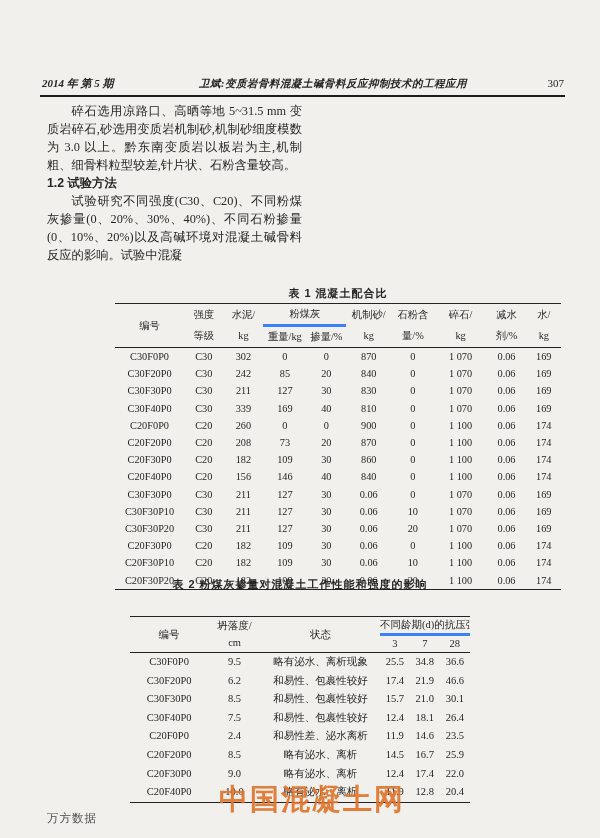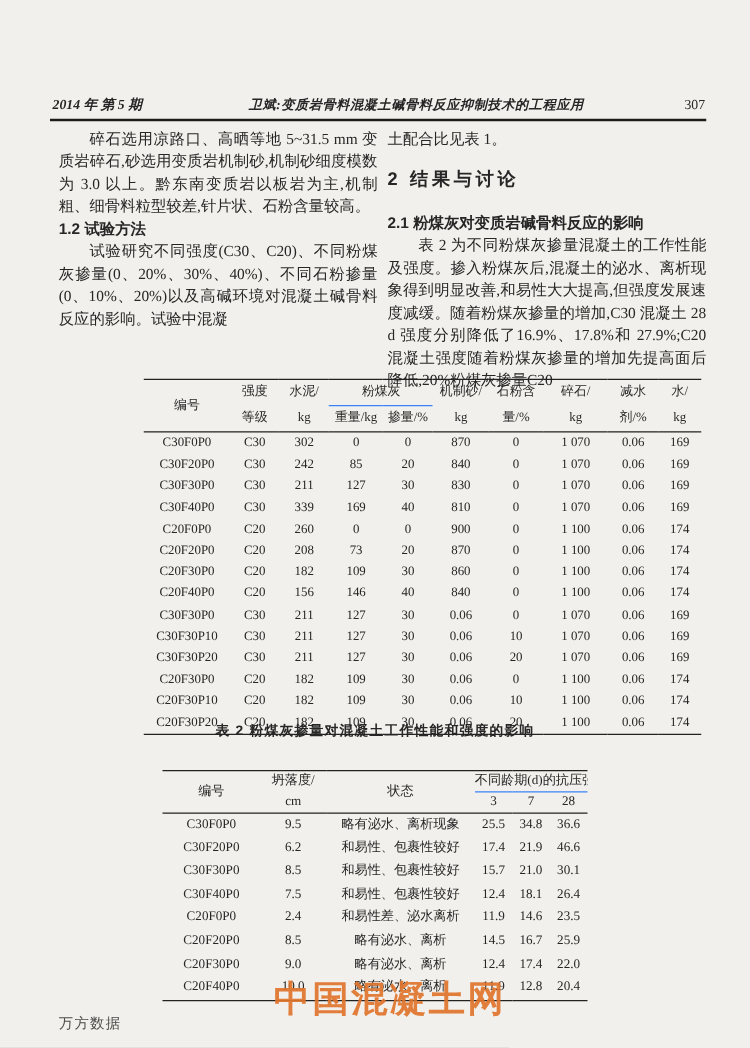--- a/index.html
+++ b/index.html
@@ -30,21 +30,21 @@
   table{border-collapse:collapse;table-layout:fixed;position:absolute;}
   #t1{left:115px;top:303px;width:446px;border-top:1.6px solid #222;border-bottom:1.6px solid #222;}
   #t2{left:130px;top:616px;width:340px;border-top:1.6px solid #222;border-bottom:1.6px solid #222;}
   th,td{font-weight:normal;text-align:center;padding:0;white-space:nowrap;overflow:hidden;}
   #t1 th{font-size:10.3px;height:20px;line-height:20px;}
   #t1 td{font-size:10.3px;height:17.2px;line-height:17.2px;}
   #t1 thead{border-bottom:1.3px solid #222;}
   #t2 th{font-size:10.5px;height:16px;line-height:16px;}
   #t2 td{font-size:10.5px;height:18.6px;line-height:18.6px;}
   #t2 thead{border-bottom:1.3px solid #222;}
-  th.group{border-bottom:1px solid #3b82f6;}
+  th.group{border-bottom:3px solid #3b82f6;}
   .watermark{
     position:absolute;left:219px;top:780px;z-index:5;
     font-family:"Liberation Sans", sans-serif;font-weight:bold;
     font-size:29px;letter-spacing:2px;opacity:.92;white-space:nowrap;
   }
   .footer{
     position:absolute;left:47px;top:811px;font-size:11.5px;color:#4c4c4c;
     font-family:"Liberation Serif", serif;letter-spacing:1px;
   }
 </style>
@@ -59,27 +59,22 @@
     <span class="pageno">307</span>
   </div>
   <div class="hdr-rule"></div>
 
   <div class="col col-left">
     <p class="para">碎石选用凉路口、高晒等地 5~31.5 mm 变质岩碎石,砂选用变质岩机制砂,机制砂细度模数为 3.0 以上。黔东南变质岩以板岩为主,机制粗、细骨料粒型较差,针片状、石粉含量较高。</p>
     <p class="h-sub">1.2  试验方法</p>
     <p class="para">试验研究不同强度(C30、C20)、不同粉煤灰掺量(0、20%、30%、40%)、不同石粉掺量(0、10%、20%)以及高碱环境对混凝土碱骨料反应的影响。试验中混凝</p>
   </div>
 
-  <div class="col col-right">
-    <p class="noindent">土配合比见表 1。</p>
-    <p class="h-sec">2  结果与讨论</p>
-    <p class="h-sub">2.1  粉煤灰对变质岩碱骨料反应的影响</p>
-    <p class="para">表 2 为不同粉煤灰掺量混凝土的工作性能及强度。掺入粉煤灰后,混凝土的泌水、离析现象得到明显改善,和易性大大提高,但强度发展速度减缓。随着粉煤灰掺量的增加,C30 混凝土 28 d 强度分别降低了16.9%、17.8%和 27.9%;C20 混凝土强度随着粉煤灰掺量的增加先提高面后降低,20%粉煤灰掺量C20</p>
-  </div>
-
+
+  <div class="tbl-title" style="left:115px;top:286px;width:446px;">表 1  混凝土配合比</div>
   <table id="t1">
     <colgroup>
       <col style="width:15.5%">
         <col style="width:8.8%">
         <col style="width:9%">
       <col style="width:9.6%">
         <col style="width:9%">
         <col style="width:10%">
       <col style="width:9.8%">
         <col style="width:11.6%">

